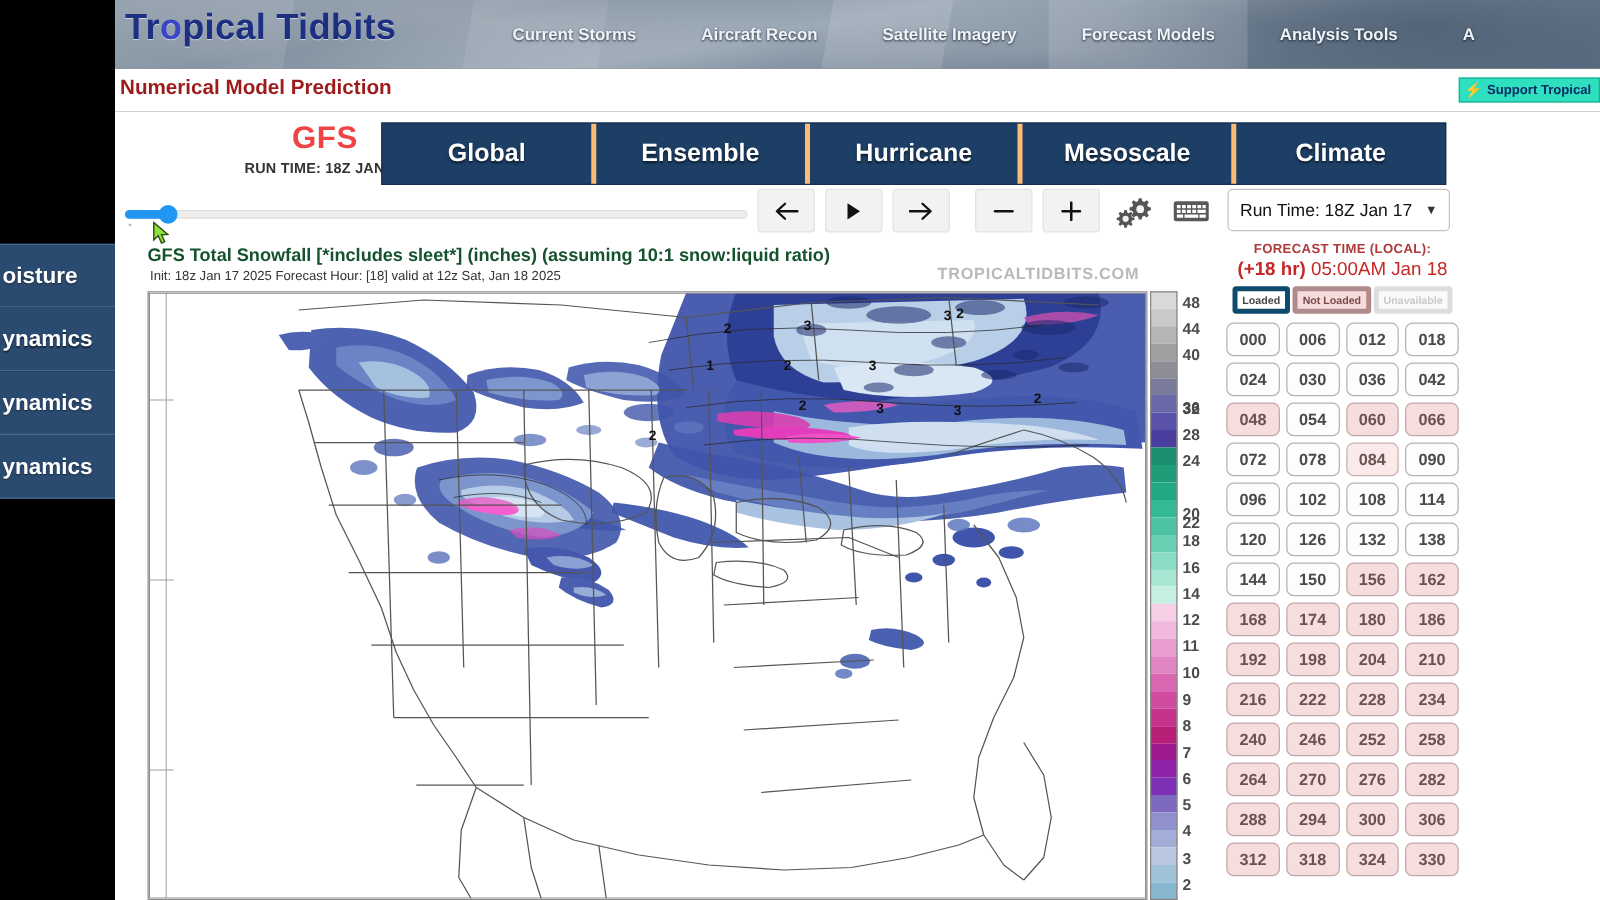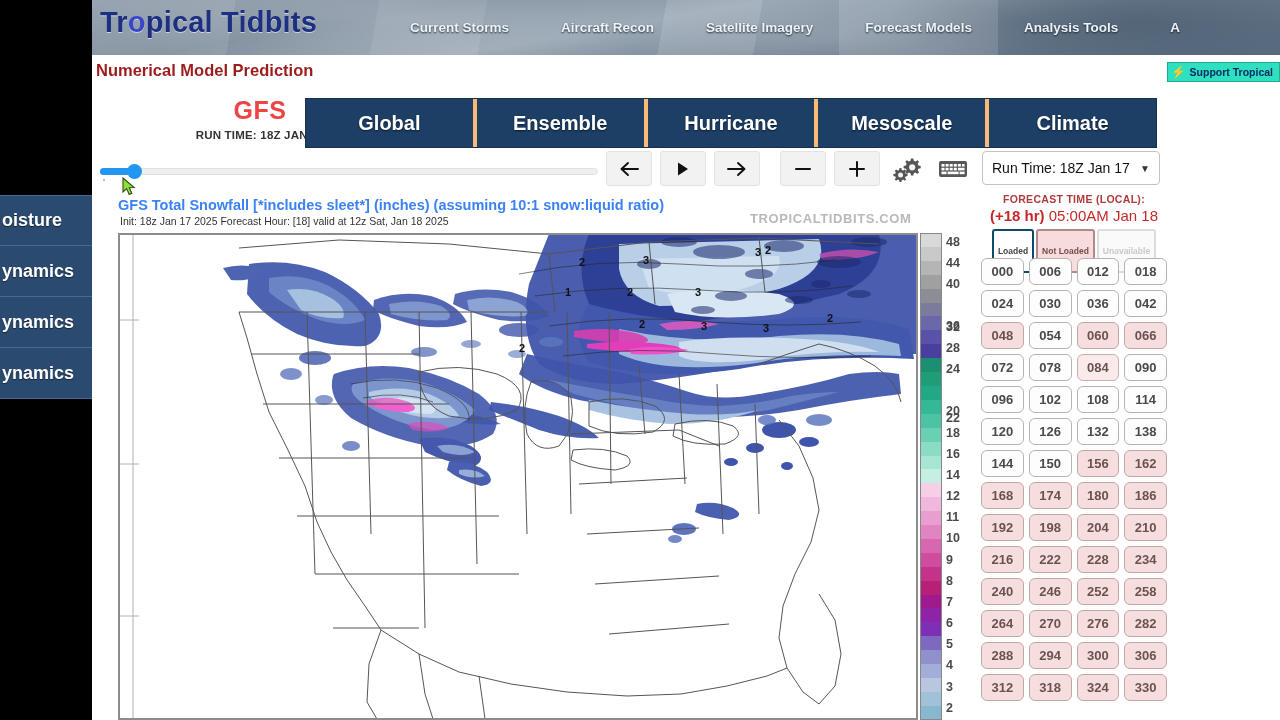--- a/index.html
+++ b/index.html
@@ -139,42 +139,42 @@
   }
   .runsel .caret{ margin-left:auto; font-size:10px; color:#333; }
 
   
   .fc-info{ position:absolute; left:884px; top:104px; width:196px; text-align:center; }
   .fc-label{ font-size:10.5px; color:#b03a3a; letter-spacing:.3px; font-weight:bold;}
   .fc-time{ font-size:15px; color:#c62828; margin-top:2px; }
   .fc-time b{ font-weight:bold; }
   .legend-row{ display:flex; justify-content:center; gap:2px; margin-top:5px; }
   .lg{
-    font-size:8.5px; padding:15px 4px; border-radius:3px; border:2px solid #0c4a6e;
+    font-size:8.5px; padding:2px 4px; border-radius:3px; border:4px solid #0c4a6e;
     color:#444; background:#fff; font-weight:bold; white-space:nowrap;
   }
   .lg.notloaded{ background:#f6dcdc; border-color:#b08a8a; color:#7a4a4a;}
   .lg.unavail{ background:#fafafa; border-color:#ddd; color:#c9c9c9;}
 
   
   .hourgrid{
     position:absolute; left:889px; top:169px; width:186px;
     display:grid; grid-template-columns:repeat(4,1fr); gap:5px 5px;
   }
   .hcell{
     height:27px; border:1px solid #b9b0b0; border-radius:6px;
     background:#fefdfd; color:#4a4a4a;
     font-size:13px; font-weight:bold;
     display:flex; align-items:center; justify-content:center;
   }
   .hcell.pink{ background:#f7dede; border-color:#c3a6a6; color:#6b5252; }
   .hcell.pinklight{ background:#fbeaea; border-color:#c9b0b0; color:#6b5252; }
 
   
-  .maptitle{ position:absolute; left:26px; top:108px; font-size:14.5px; color:#3b82f6; font-weight:bold; white-space:nowrap;}
+  .maptitle{ position:absolute; left:26px; top:108px; font-size:14.5px; color:#14532d; font-weight:bold; white-space:nowrap;}
   .mapsub{ position:absolute; left:28px; top:126px; font-size:10.5px; color:#333; white-space:nowrap;}
   .watermark{
     position:absolute; left:658px; top:122px; font-size:13px; letter-spacing:.6px;
     color:#b9b9b9; font-weight:bold;
   }
   .mapbox{
     position:absolute; left:26px; top:144px; width:800px; height:487px;
     background:#ffffff; border:1px solid #8c8c8c; overflow:hidden;
   }
   .mapsvg{ position:absolute; left:0; top:0; }

